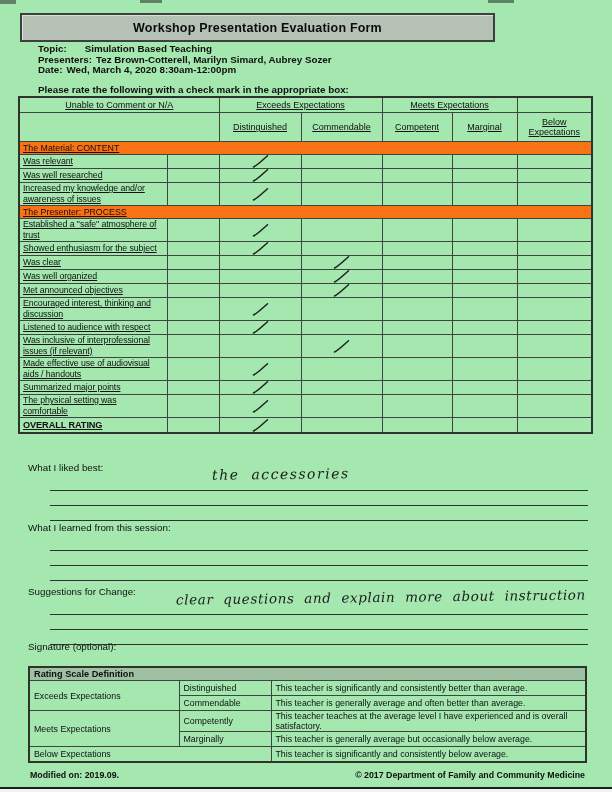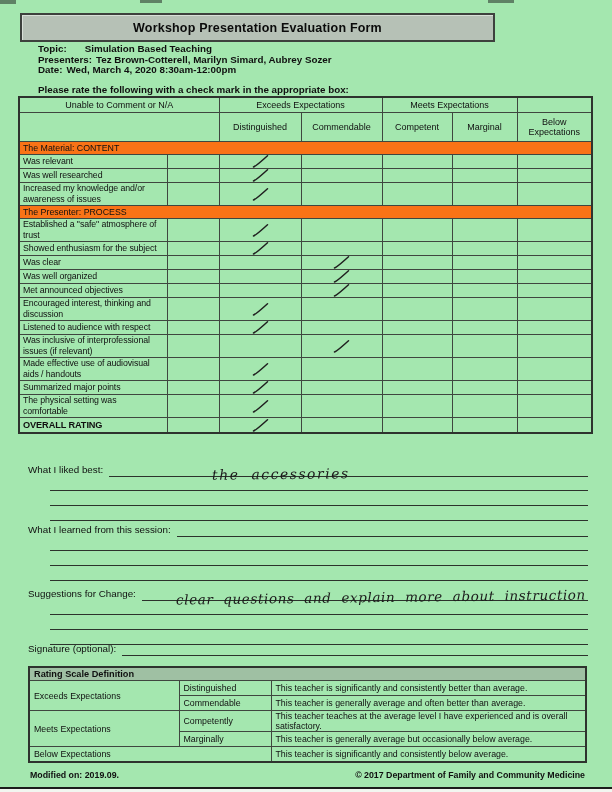--- a/index.html
+++ b/index.html
@@ -18,35 +18,35 @@
   .title-bar span{font-weight:bold;font-size:12.5px;letter-spacing:.2px;color:#0b0b0b;}
 
   
   .meta{position:absolute;left:38px;top:44px;font-size:9.8px;font-weight:bold;line-height:10.6px;color:#101010;}
   .meta .lbl{margin-right:4px;}
   .meta .topic-gap{margin-right:18px;}
   .instruction{position:absolute;left:38px;top:84px;font-size:9.8px;font-weight:bold;color:#101010;}
 
   
   table.rating{position:absolute;left:18px;top:96px;width:573px;border-collapse:collapse;table-layout:fixed;
-    border:2px solid #2e332e;}
+    border:2px solid #2e332e;text-decoration:underline;}
   table.rating td,table.rating th{border:1px solid #3f463f;padding:0 3px;font-size:8.8px;font-weight:normal;
     color:#101010;overflow:hidden;}
   table.rating th{text-align:center;font-size:9px;}
   tr.hdr1 th{height:14px;font-weight:normal;}
   tr.hdr2 th{height:28px;font-weight:normal;line-height:10px;}
   td.sectionbar{background:#f97316;font-weight:bold;font-size:9px;height:12px;color:#0c0c0c;}
   td.rowlabel{line-height:11px;letter-spacing:-0.1px;height:12px;padding-top:1px;padding-bottom:1px;margin-top:28px;}
   td.rowlabel.bold{font-weight:bold;font-size:9.2px;height:14px;}
   td.ratecell{text-align:center;vertical-align:middle;}
   .checkmark svg{display:inline-block;vertical-align:middle;}
 
   
   .ft{position:absolute;left:28px;width:560px;font-size:9.8px;color:#101010;}
-  .ft .labelrow{display:flex;align-items:center;height:14px;}
+  .ft .labelrow{display:flex;align-items:flex-start;height:14px;flex-direction:column;}
   .ft .labelrow .lbl{white-space:nowrap;padding-right:6px;}
   .ft .labelrow .line{flex:1;border-bottom:1px solid #2c322c;height:100%;}
   .ft .ruled{border-bottom:1px solid #2c322c;height:14px;margin-left:22px;}
   .hand{position:absolute;font-family:"DejaVu Serif", serif;font-style:italic;color:#1c1c1c;
     white-space:nowrap;transform:rotate(-0.7deg);}
   .hand.liked{left:184px;top:4px;font-size:14px;letter-spacing:1.5px;word-spacing:6px;}
   .hand.sugg{left:148px;top:3px;font-size:13.5px;letter-spacing:.6px;word-spacing:5px;}
 
   #ft-liked{top:462px;}
   #ft-learned{top:522px;}

